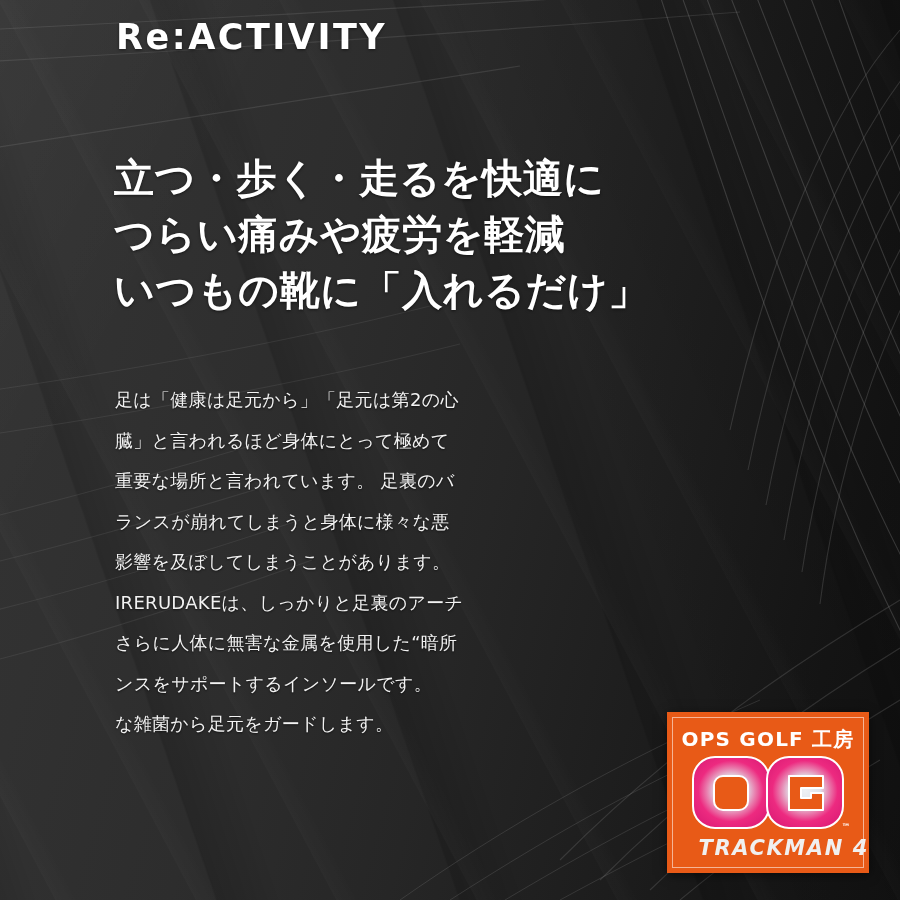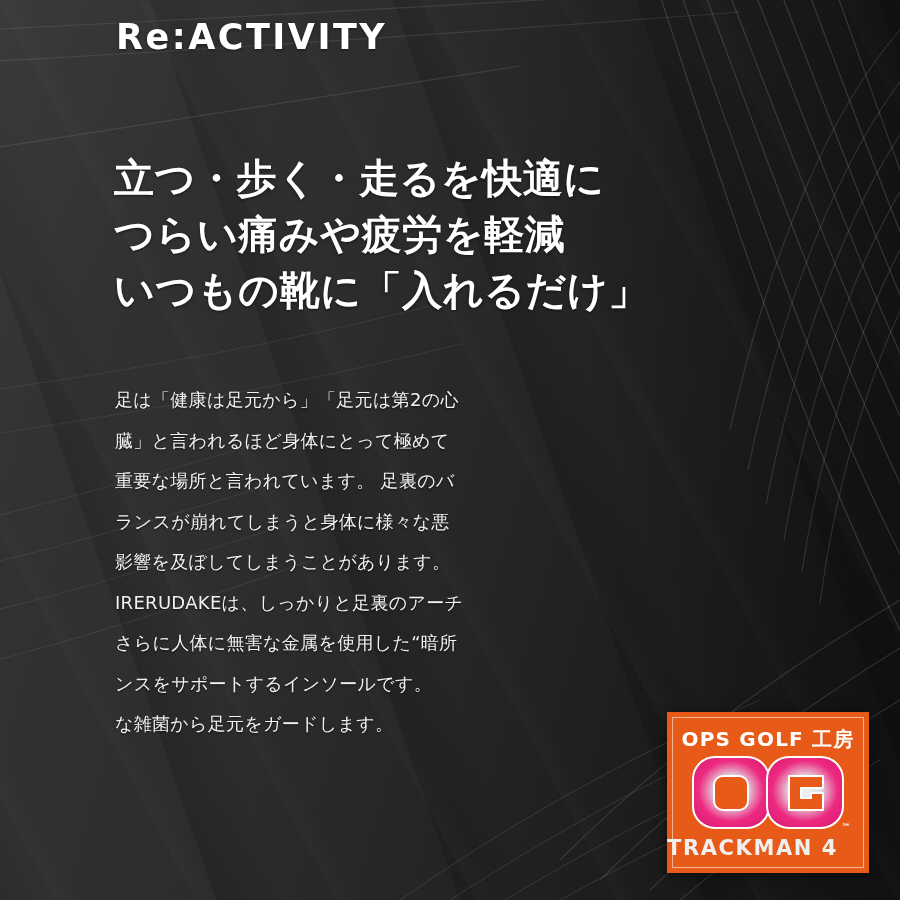--- a/index.html
+++ b/index.html
@@ -134,26 +134,27 @@
     font-size: 20px;
     font-weight: 700;
     letter-spacing: 1.2px;
     white-space: nowrap;
   }
   .badge-bottom-text {
     position: absolute;
     bottom: 13px;
     left: 0;
     right: 0;
-    text-align: left;
+    text-align: right;
     color: #f0f0f0;
     font-size: 21px;
     font-weight: 700;
     letter-spacing: 1.6px;
     white-space: nowrap;
+    font-style: italic;
   }
   .og-wrap {
     position: absolute;
     top: 44px;
     left: 50%;
     transform: translateX(-50%);
     width: 152px;
     height: 73px;
   }
   .og-wrap svg { display: block; width: 152px; height: 73px; }

